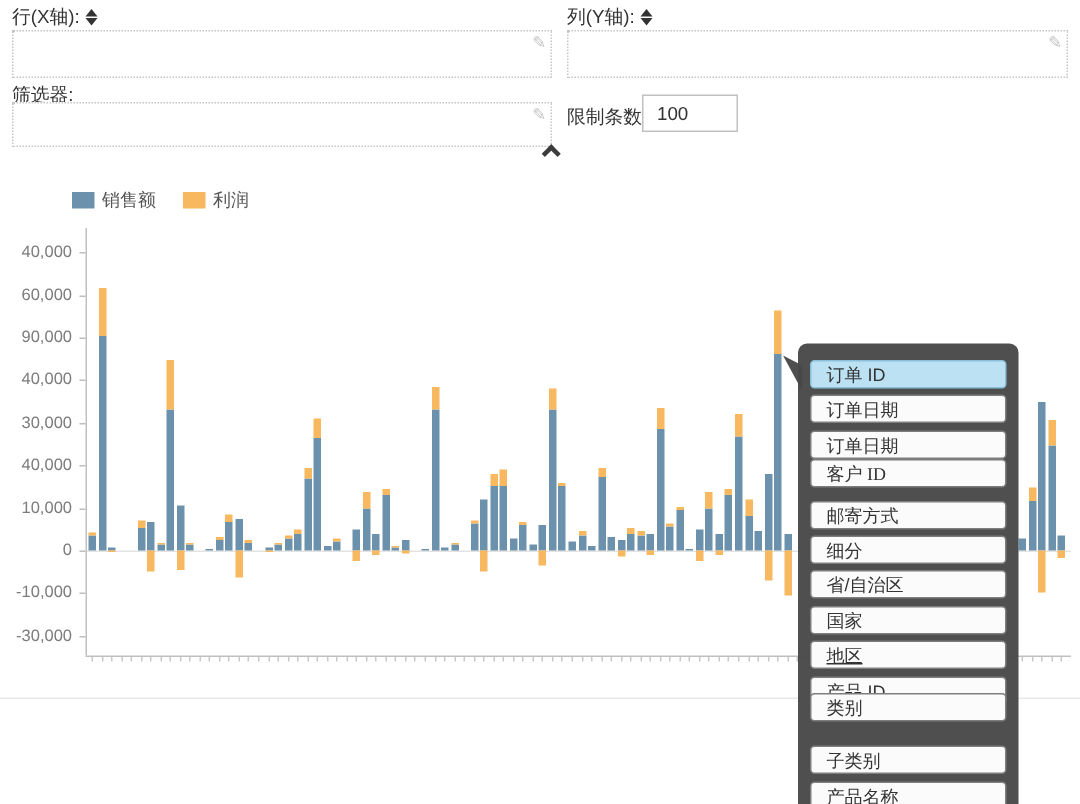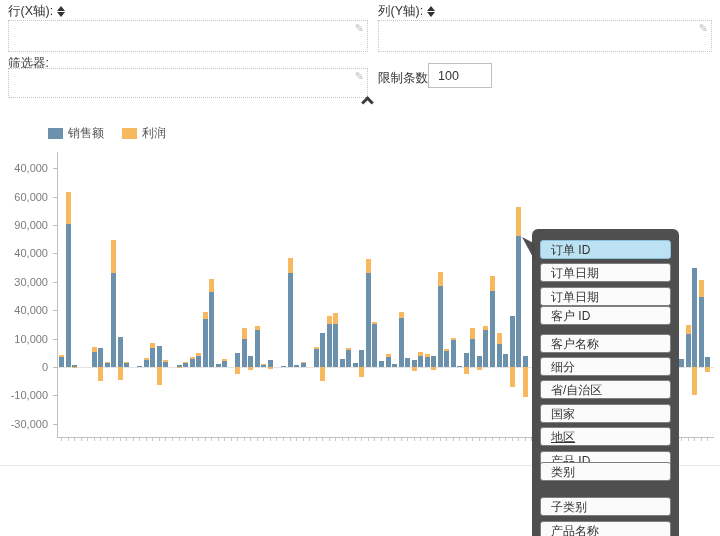--- a/index.html
+++ b/index.html
@@ -353,22 +353,22 @@
       <div class="bar-seg" style="left: 705.47px; top: 367px; height: 5.112px; background: rgb(248, 184, 95);"></div>
     </div>
   <div id="divider"></div>
 
   <div id="menu-pointer"></div>
   <div id="context-menu"></div>
   <div id="menu-items">
       <div class="menu-item selected" style="top: 240px;">订单 ID</div>
       <div class="menu-item" style="top: 263.4px;">订单日期</div>
       <div class="menu-item" style="top: 286.8px;">订单日期</div>
-      <div class="menu-item" style="top: 306px;">客户 ID</div>
-      <div class="menu-item" style="top: 333.6px;">客户名称</div>
+      <div class="menu-item" style="top: 306px; font-family: Liberation Serif, serif;">客户 ID</div>
+      <div class="menu-item" style="top: 333.6px;">邮寄方式</div>
       <div class="menu-item" style="top: 357px;">细分</div>
       <div class="menu-item" style="top: 380.4px;">省/自治区</div>
       <div class="menu-item" style="top: 403.8px;">国家</div>
       <div class="menu-item" style="top: 427.2px; text-decoration: underline;">地区</div>
       <div class="menu-item" style="top: 450.6px;">产品 ID</div>
       <div class="menu-item" style="top: 462px;">类别</div>
       <div class="menu-item" style="top: 497.4px;">子类别</div>
       <div class="menu-item" style="top: 520.8px;">产品名称</div>
     </div>
 

